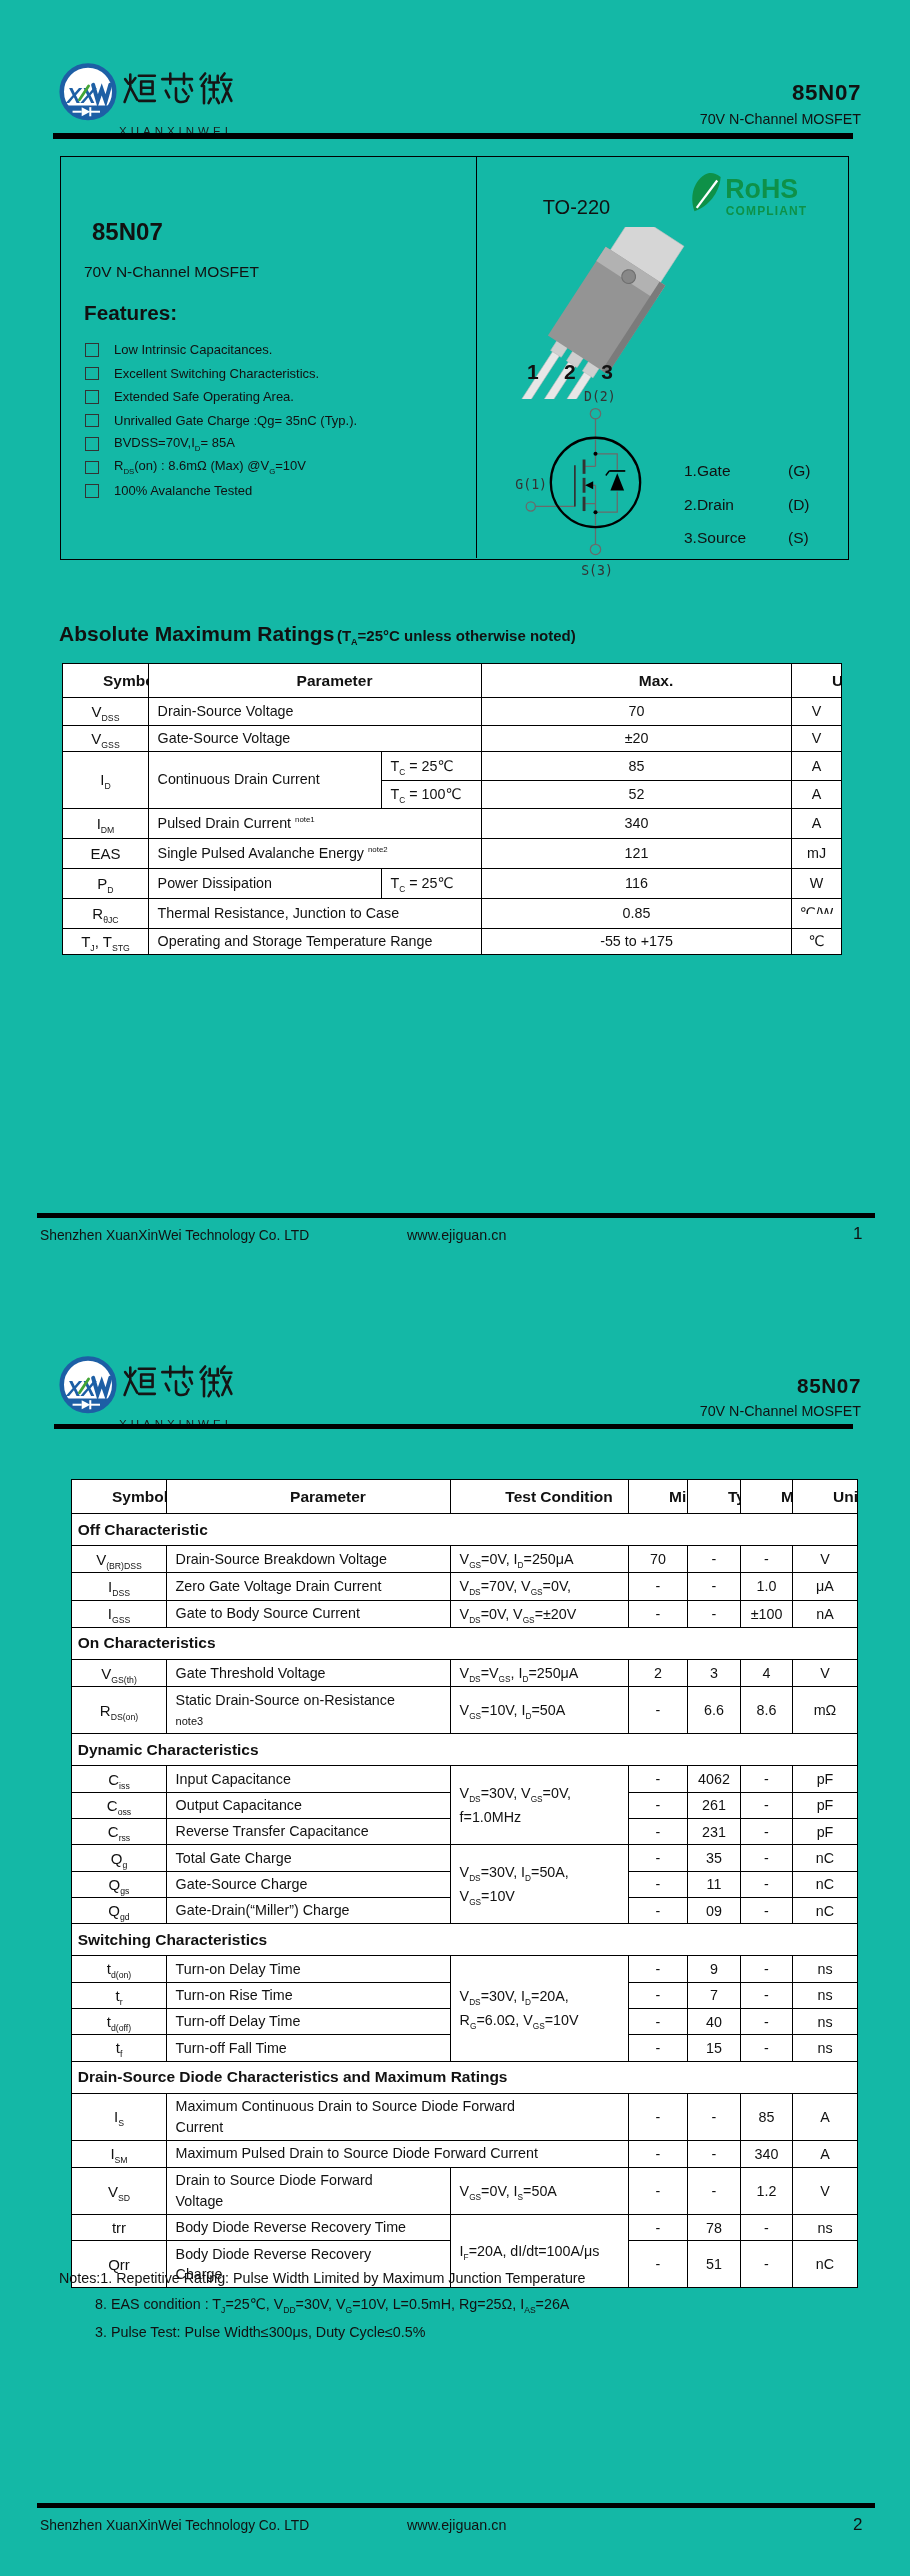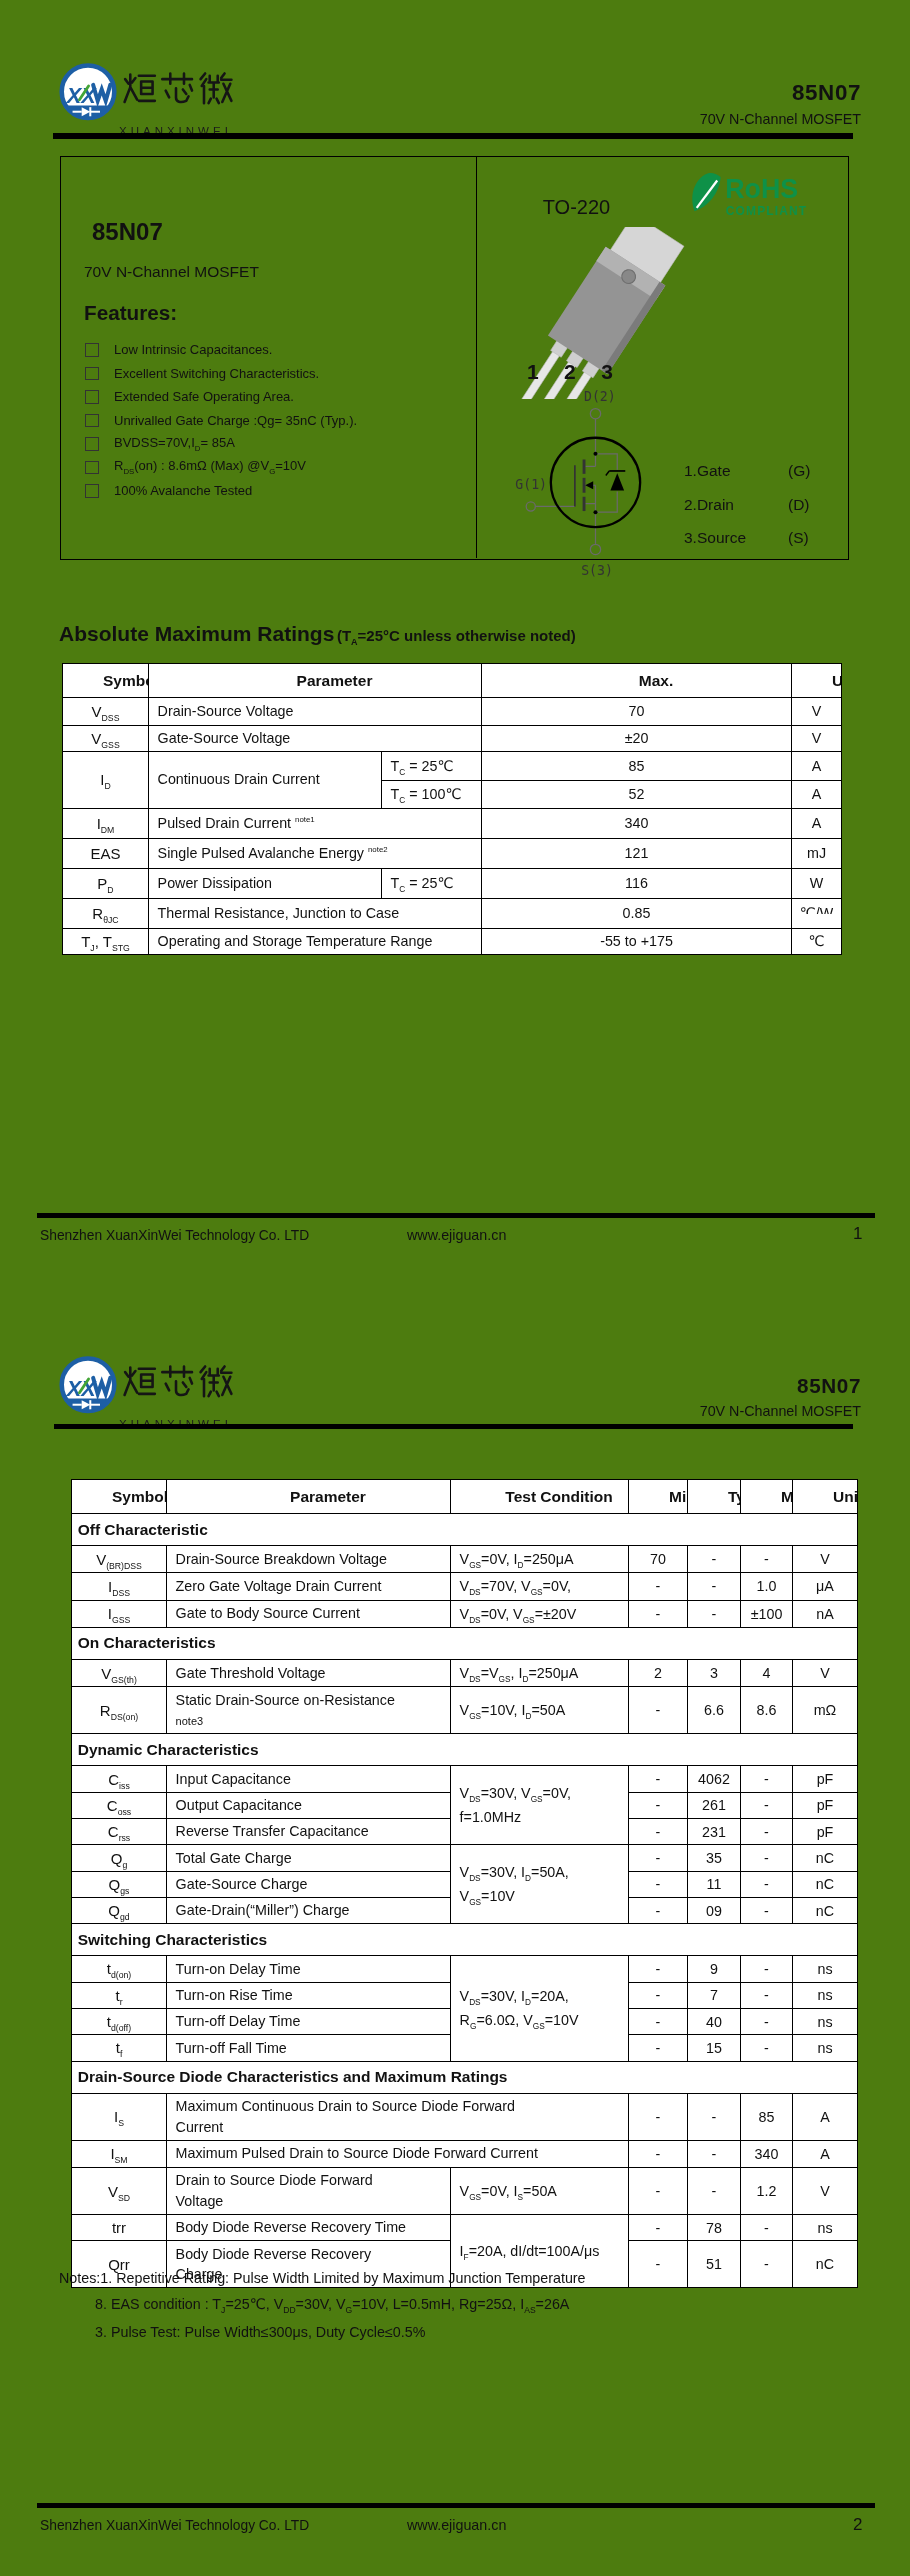--- a/index.html
+++ b/index.html
@@ -2,21 +2,21 @@
 <html style="font-size:9.2px"><head>
 <meta charset="utf-8">
 <style>
   html,body{margin:0;padding:0;}
   body{
     width:910px;height:2576px;background:#ffffff;color:#111;
     font-family:"Liberation Sans","DejaVu Sans",sans-serif;position:relative;
     -webkit-font-smoothing:antialiased;
   }
   .abs{position:absolute;}
-  .page{position:absolute;left:0;width:910px;height:1288px;overflow:hidden;background:#4d7c0f;}
+  .page{position:absolute;left:0;width:910px;height:1288px;overflow:hidden;background:#14b8a6;}
   #page1{top:0;}
   #page2{top:1288px;}
 
   
   .part-id{position:absolute;text-align:right;width:241px;}
   .part-no{font-size:22.4px;font-weight:bold;letter-spacing:0.6px;}
   .part-family{font-size:14.3px;margin-top:4.6px;}
   .hrule{position:absolute;background:#000;}
 
   

